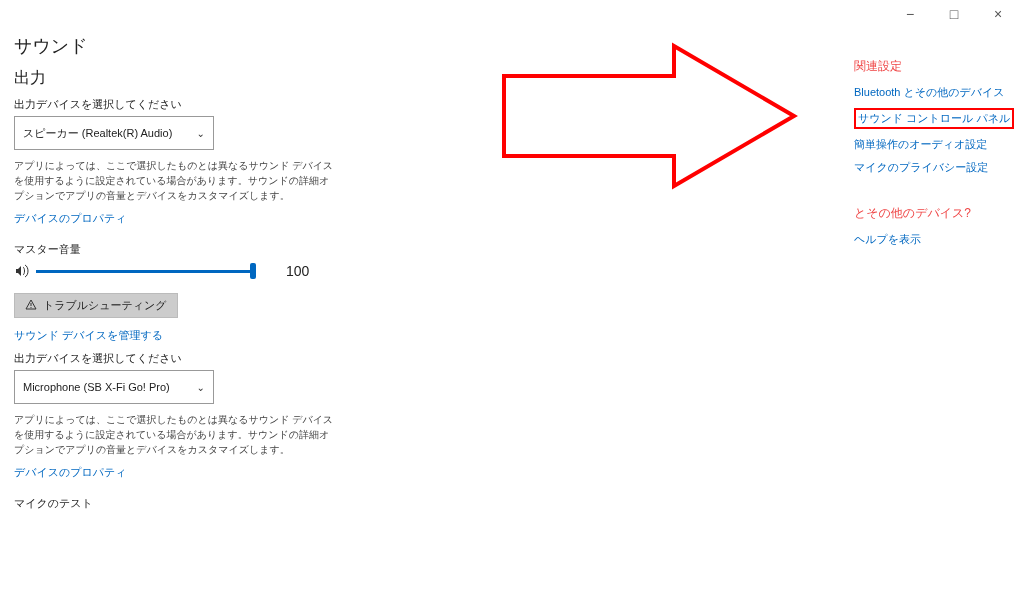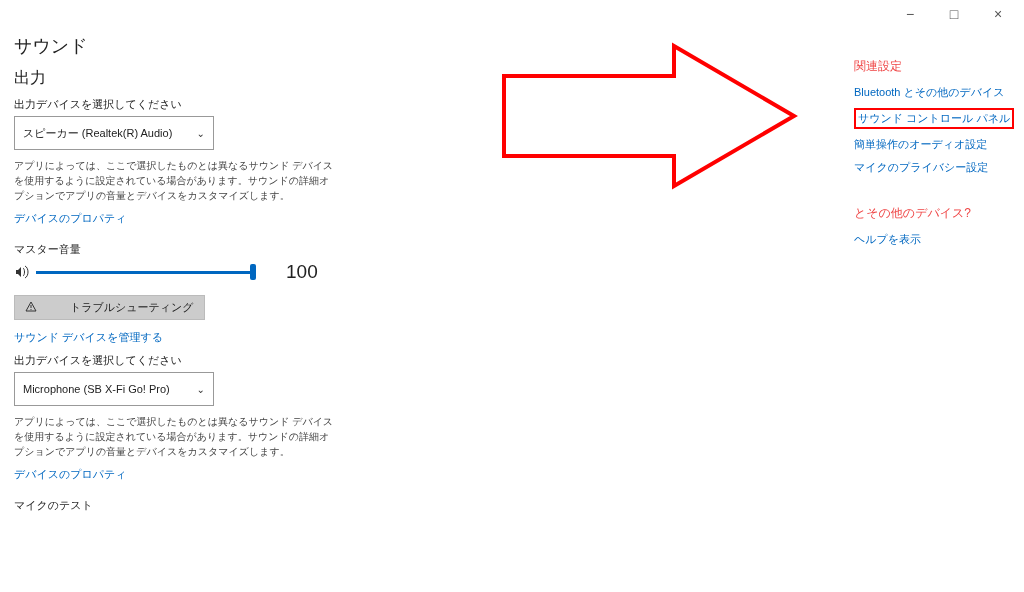--- a/index.html
+++ b/index.html
@@ -67,27 +67,26 @@
   }
   .thumb {
     position: absolute; top: 2px;
     width: 6px; height: 16px; background: #0067c0;
     border-radius: 2px;
   }
   .speaker-icon, .mic-icon {
     width: 16px; height: 16px; margin-right: 6px;
     display: inline-flex; align-items: center; justify-content: center;
   }
-  .vol-val { margin-left: 30px; font-size: 19px; }
+  .vol-val { margin-left: 30px; font-size: 14px; }
   .btn-gray {
     display: inline-flex; align-items: center;
     background: #ccc; border: 1px solid #bbb;
     padding: 4px 10px; font-size: 11px;
     margin: 2px 0 6px;
-    gap: 27px;
   }
   .btn-gray .warn { margin-right: 6px; }
   .side-heading { font-size: 12px; color: #ef4444; margin-bottom: 10px; }
   .side .link { display: block; margin: 8px 0; }
   .highlight-box {
     border: 2px solid red; padding: 1px 2px; display: inline-block;
   }
   .arrow {
     position: absolute; left: 140px; top: 8px;
   }

